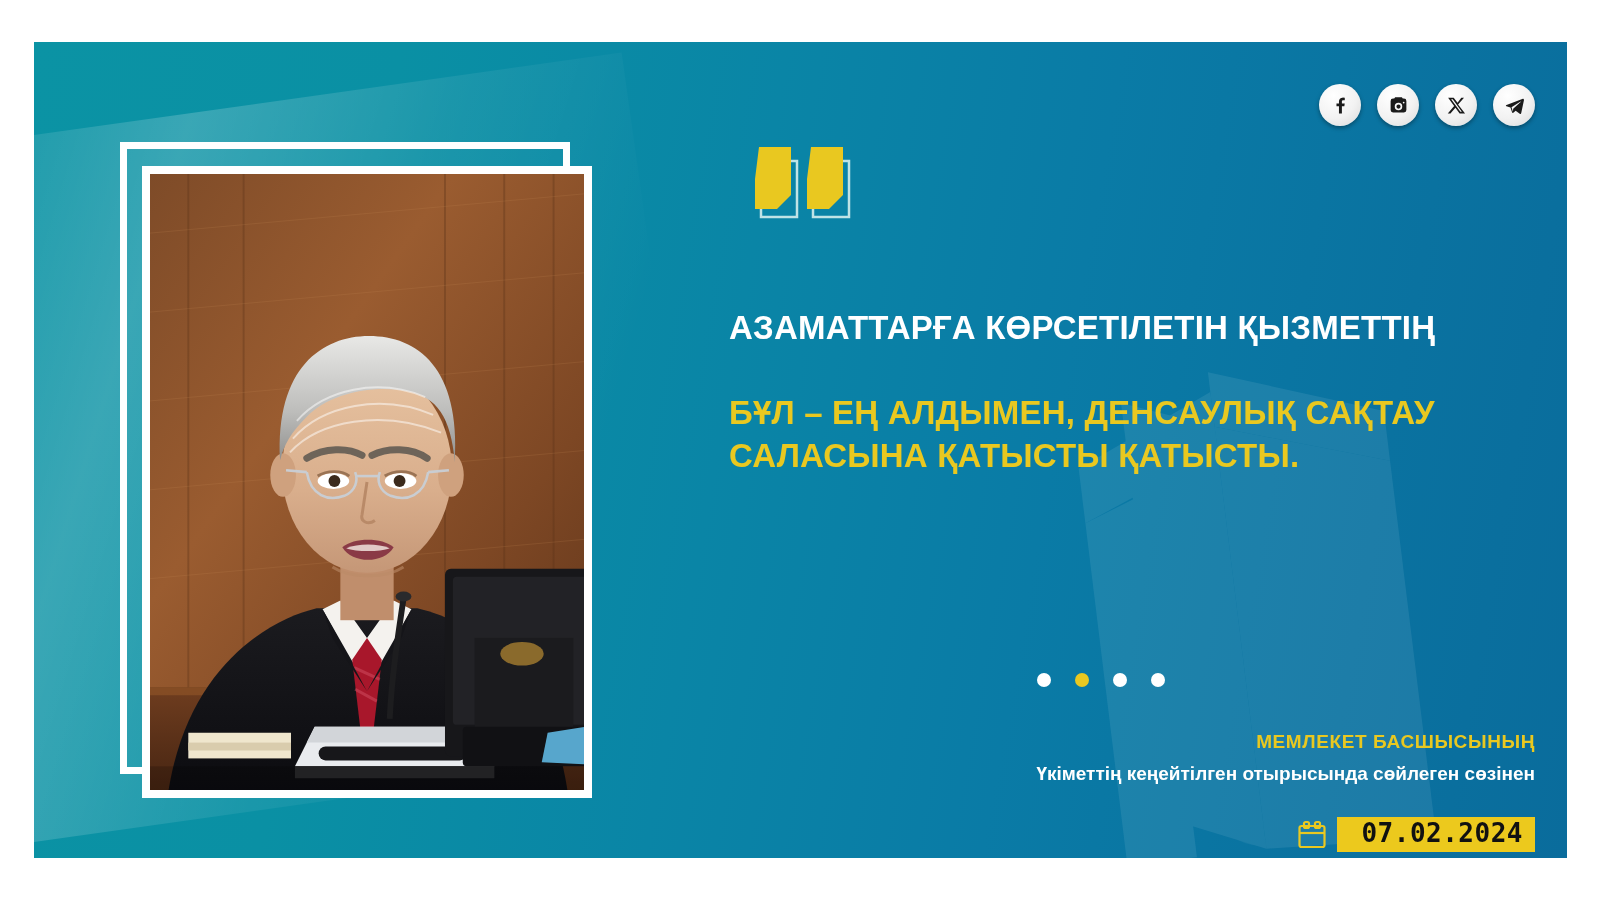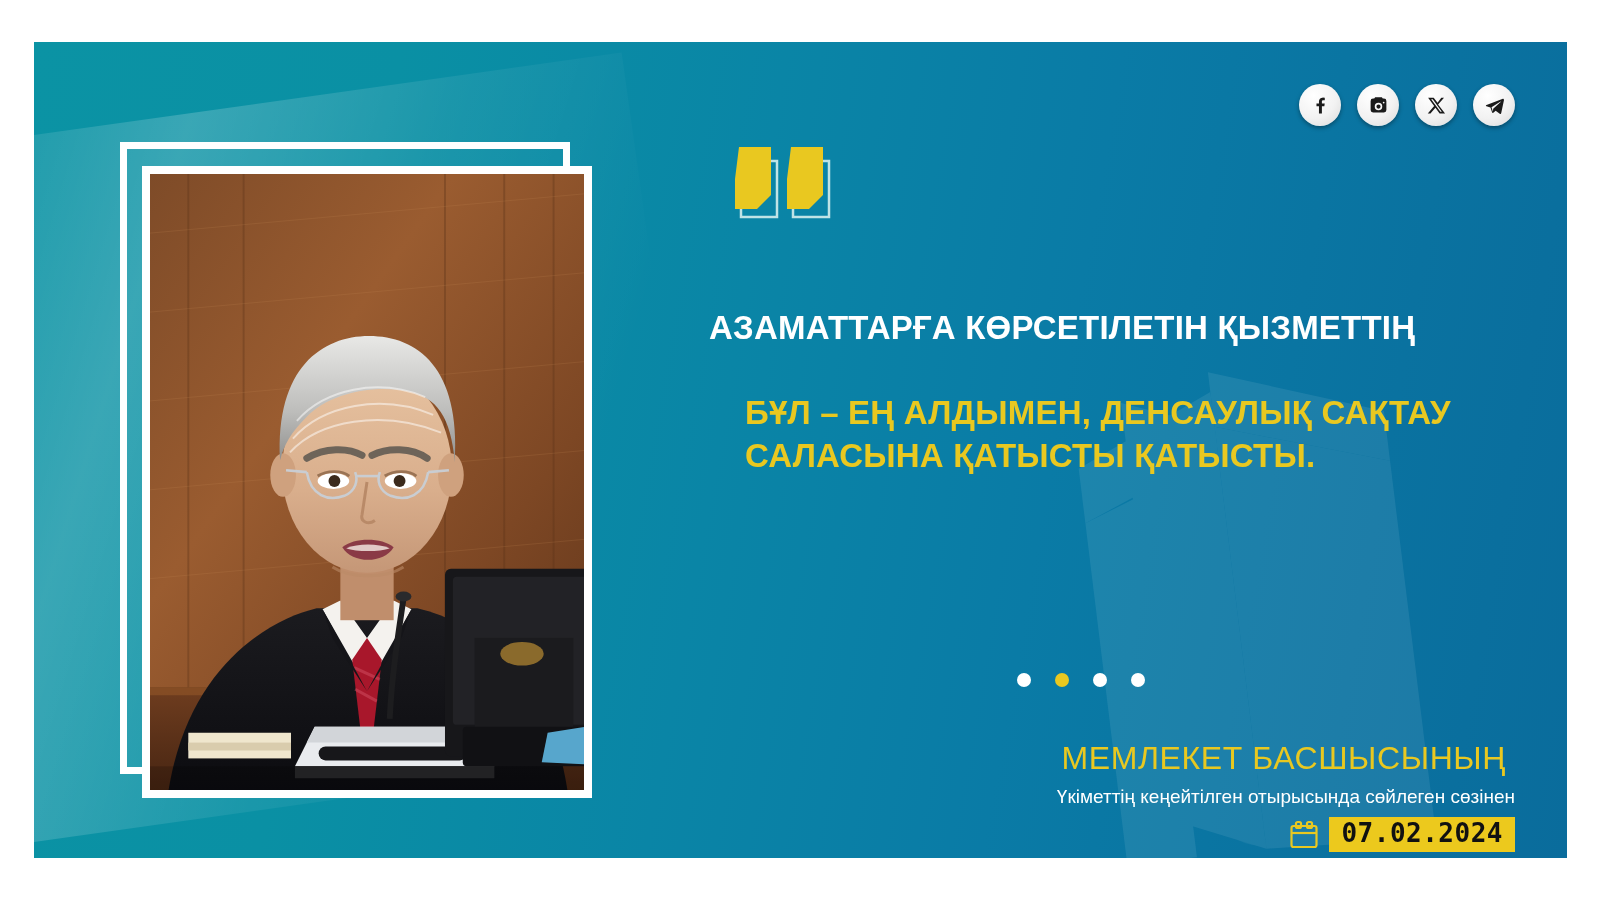--- a/index.html
+++ b/index.html
@@ -60,21 +60,21 @@
     width:442px;height:624px;
     border:4px solid #ffffff;
     box-sizing:border-box;
     overflow:hidden;
     background:#4a2d1c;
   }
   .photo svg{display:block;width:100%;height:100%;}
   
   .right{
     position:absolute;
-    left:605px;top:0;
+    left:625px;top:0;
     width:928px;height:816px;
   }
   
   .socials{
     position:absolute;
     right:52px;top:42px;
     display:flex;gap:16px;
   }
   .soc{
     width:42px;height:42px;border-radius:50%;
@@ -98,67 +98,67 @@
     width:810px;
   }
   .q-line{
     font-size:33px;
     font-weight:700;
     line-height:1.30;
     letter-spacing:.2px;
     margin:0;
   }
   .q-white{color:#ffffff;}
-  .q-yellow{color:#e9c820;margin-left:36px;}
+  .q-yellow{color:#e9c820;}
   .q-gap{height:42px;}
   
   .dots{
     position:absolute;
     left:378px;top:631px;
     display:flex;gap:24px;align-items:center;
   }
   .dot{width:14px;height:14px;border-radius:50%;background:#ffffff;}
   .dot.accent{background:#e9c820;}
   
   .attrib{
     position:absolute;
     right:52px;top:690px;
     text-align:right;
     width:760px;
   }
   .attrib-title{
     color:#e9c820;
-    font-size:32px;
-    font-weight:400;
+    font-size:19px;
+    font-weight:700;
     letter-spacing:.6px;
     line-height:1.1;
-    margin:9px;
+    margin:0;
   }
   .attrib-sub{
     color:#ffffff;
     font-size:19px;
-    font-weight:400;
+    font-weight:700;
     line-height:1.3;
     margin:9px 0 0 0;
   }
   
   .date-row{
     position:absolute;
     right:52px;top:775px;
     display:flex;align-items:center;gap:10px;
   }
   .cal-icon{width:30px;height:30px;}
   .cal-icon svg{display:block;width:100%;height:100%;}
   .date-badge{
     background:#ecc91d;
     color:#111111;
     font-size:26px;
     font-weight:700;
     letter-spacing:.5px;
-    padding:3px 12px 5px 12px;
+    padding:3px 12px 5px 24px;
     line-height:1.05;
     font-family:"DejaVu Sans Mono","Liberation Mono",monospace;
   }
 </style>
 </head>
 <body>
 
 <div id="card">
 
   <div class="wm-band"></div>

